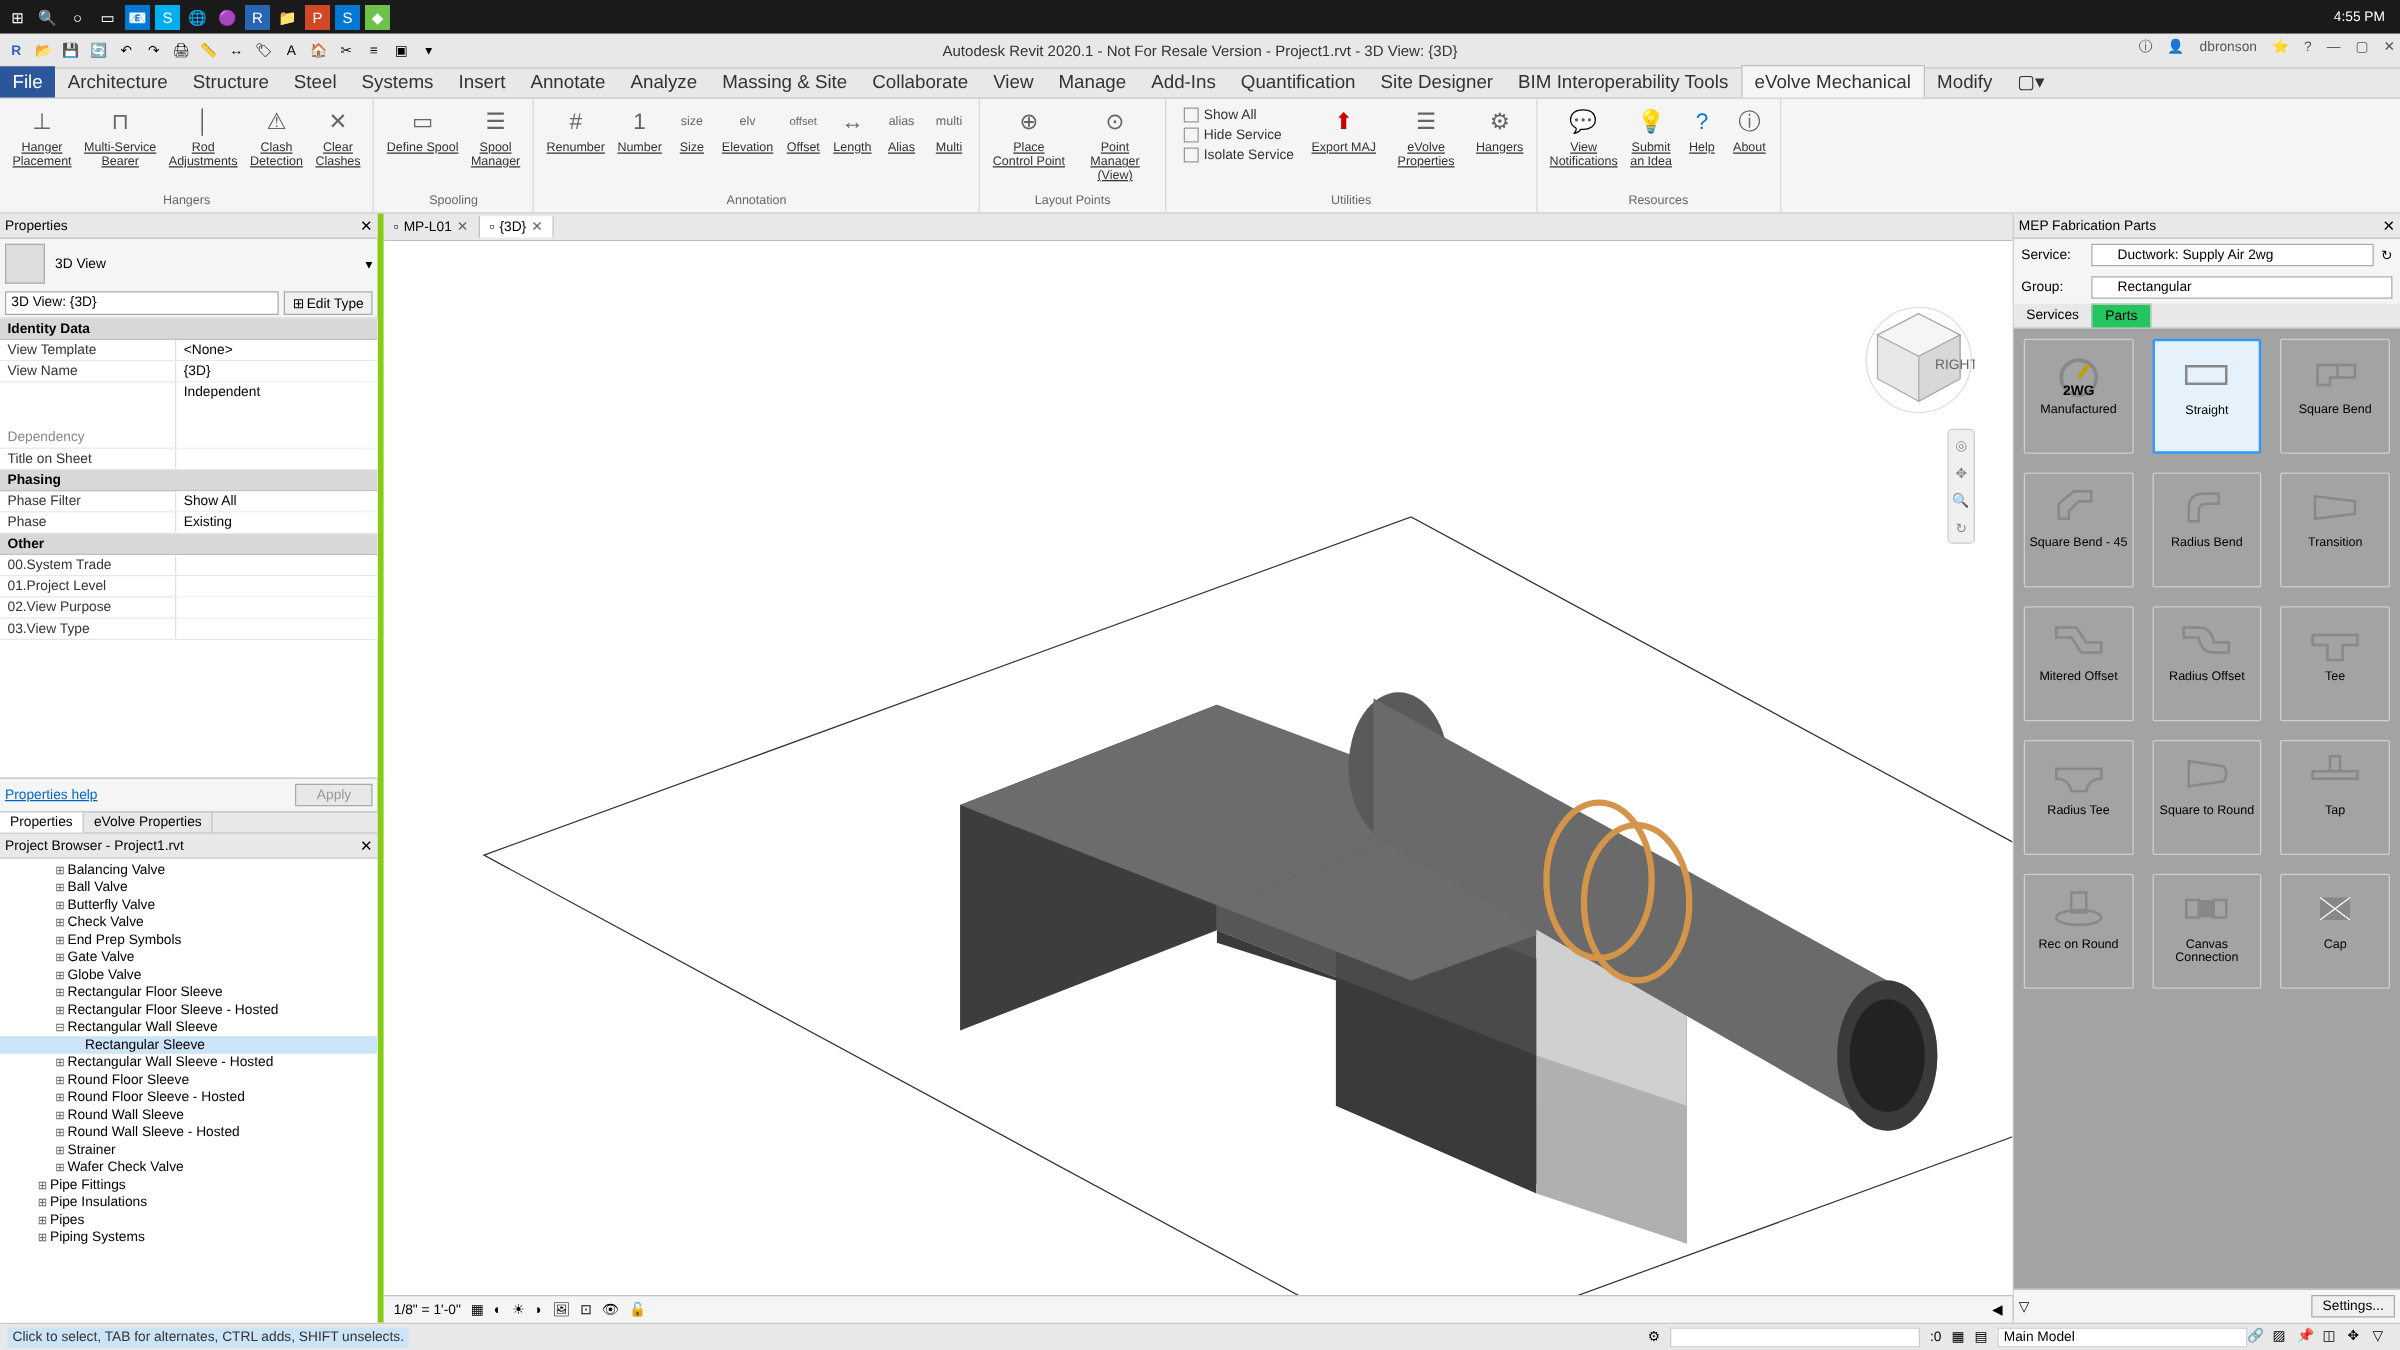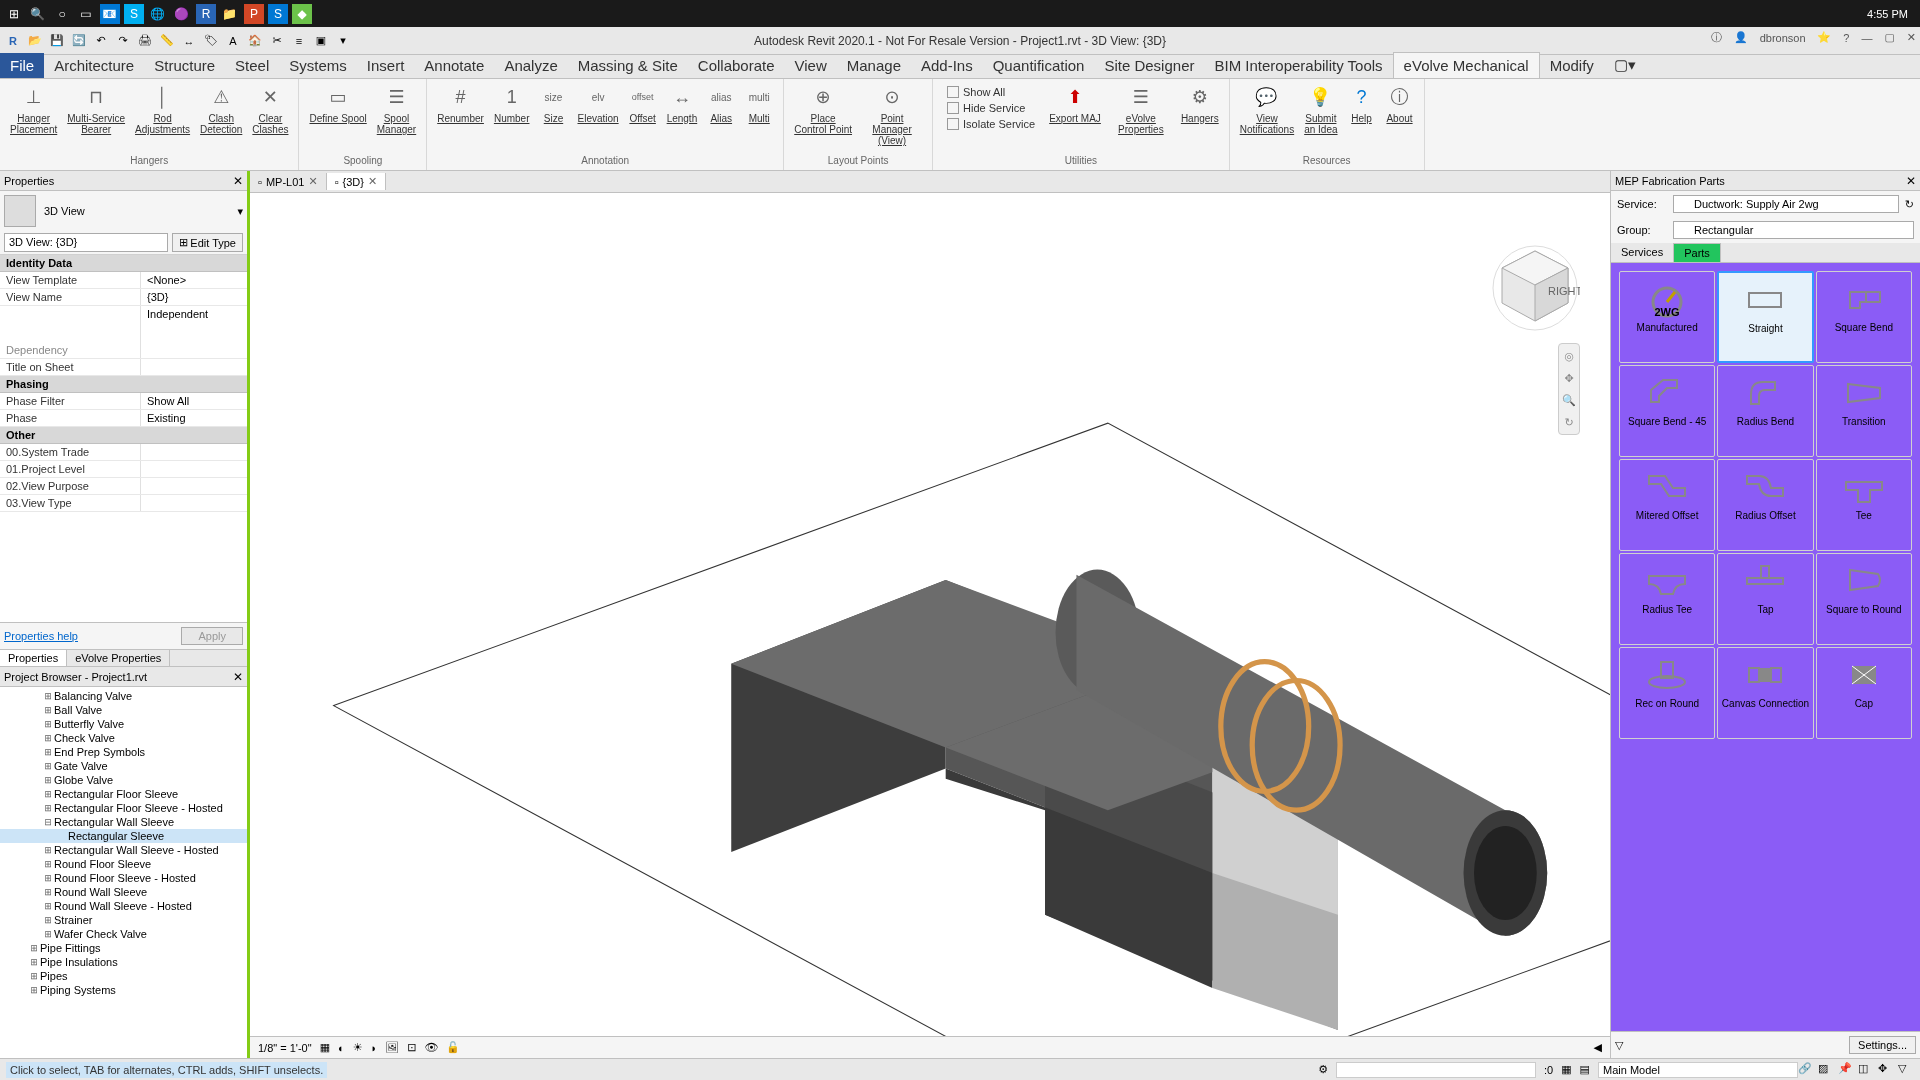--- a/index.html
+++ b/index.html
@@ -34,21 +34,21 @@
 .ribbon-btn { display: flex; flex-direction: column; align-items: center; justify-content: flex-start; padding: 2px 4px; cursor: pointer; min-width: 36px; }
 .ribbon-btn-icon { width: 28px; height: 28px; display: flex; align-items: center; justify-content: center; font-size: 18px; color: #666; margin-bottom: 2px; }
 .ribbon-btn-label { font-size: 10px; text-align: center; line-height: 1.1; color: #333; max-width: 60px; text-decoration: underline; }
 .ribbon-small-btn { display: flex; align-items: center; gap: 4px; padding: 1px 4px; font-size: 10px; color: #333; cursor: pointer; }
 .ribbon-check { width: 12px; height: 12px; border: 1px solid #999; }
 
 
 .main { display: flex; height: calc(1080px - 27px - 28px - 24px - 92px - 22px); }
 
 
-.left-sidebar { width: 250px; display: flex; flex-direction: column; background: #f5f5f5; border-right: 3px solid #84cc16; }
+.left-sidebar { width: 307px; display: flex; flex-direction: column; background: #f5f5f5; border-right: 5px solid #84cc16; }
 .panel-header { height: 20px; background: #e8e8e8; border-bottom: 1px solid #c0c0c0; display: flex; align-items: center; justify-content: space-between; padding: 0 4px; font-size: 11px; }
 .panel-close { cursor: pointer; font-size: 12px; }
 
 .type-selector { display: flex; align-items: center; padding: 4px; gap: 8px; }
 .type-icon { width: 32px; height: 32px; background: #ddd; border: 1px solid #aaa; }
 .type-dropdown { flex: 1; }
 
 .props-top { display: flex; gap: 4px; padding: 2px 4px; border-bottom: 1px solid #d0d0d0; }
 .props-dropdown { flex: 1; border: 1px solid #aaa; padding: 2px 4px; font-size: 11px; background: #fff; }
 .edit-type-btn { padding: 2px 6px; border: 1px solid #aaa; background: #f0f0f0; font-size: 11px; cursor: pointer; display: flex; align-items: center; gap: 2px; }
@@ -91,21 +91,21 @@
 
 
 .right-sidebar { width: 310px; background: #f5f5f5; border-left: 1px solid #c0c0c0; display: flex; flex-direction: column; }
 .fab-row { display: flex; align-items: center; padding: 4px 6px; gap: 6px; }
 .fab-label { width: 50px; font-size: 11px; }
 .fab-select { flex: 1; border: 1px solid #aaa; padding: 2px 20px; font-size: 11px; background: #fff; }
 .fab-tabs { display: flex; border-bottom: 1px solid #c0c0c0; background: #e8e8e8; }
 .fab-tab { padding: 3px 10px; font-size: 11px; cursor: pointer; }
 .fab-tab.active { background: #22c55e; border: 1px solid #c0c0c0; border-bottom: none; }
 
-.parts-grid { flex: 1; display: grid; grid-template-columns: repeat(3, 1fr); gap: 2px; padding: 8px; align-content: start; overflow-y: auto; background: #8b5cf6; }
+.parts-grid { flex: 1; display: grid; grid-template-columns: repeat(3, 1fr); gap: 15px; padding: 8px; align-content: start; overflow-y: auto; background: #a3a3a3; }
 .part-tile { display: flex; flex-direction: column; align-items: center; padding: 6px 2px; border: 1px solid #d0d0d0; border-radius: 2px; cursor: pointer; height: 92px; }
 .part-tile.selected { border: 2px solid #3399ff; background: #e6f2fb; }
 .part-icon { width: 48px; height: 40px; display: flex; align-items: center; justify-content: center; margin-bottom: 4px; }
 .part-label { font-size: 10px; text-align: center; line-height: 1.1; }
 
 .fab-footer { padding: 4px; border-top: 1px solid #c0c0c0; display: flex; justify-content: space-between; align-items: center; }
 .settings-btn { padding: 2px 8px; border: 1px solid #aaa; background: #f0f0f0; font-size: 11px; }
 
 
 .statusbar { height: 22px; background: #e8e8e8; border-top: 1px solid #c0c0c0; display: flex; align-items: center; justify-content: space-between; padding: 0 6px; font-size: 11px; }
@@ -668,32 +668,32 @@
           <div class="part-icon">
             <svg viewBox="0 0 48 40">
               <path d="M6 16 L42 16 L42 24 Q32 24 30 34 L18 34 Q16 24 6 24 Z" fill="none" stroke="#888" stroke-width="2"></path>
             </svg>
           </div>
           <div class="part-label">Radius Tee</div>
         </div>
         <div class="part-tile">
           <div class="part-icon">
             <svg viewBox="0 0 48 40">
+              <path d="M10 10 L38 14 Q42 20 38 26 L10 30 Z" fill="none" stroke="#888" stroke-width="2"></path>
+            </svg>
+          </div>
+          <div class="part-label">Square to Round</div>
+        </div>
+        <div class="part-tile">
+          <div class="part-icon">
+            <svg viewBox="0 0 48 40">
               <path d="M6 18 L42 18 L42 24 L6 24 Z M20 18 L20 6 L28 6 L28 18" fill="none" stroke="#888" stroke-width="2"></path>
             </svg>
           </div>
           <div class="part-label">Tap</div>
-        </div>
-        <div class="part-tile">
-          <div class="part-icon">
-            <svg viewBox="0 0 48 40">
-              <path d="M10 10 L38 14 Q42 20 38 26 L10 30 Z" fill="none" stroke="#888" stroke-width="2"></path>
-            </svg>
-          </div>
-          <div class="part-label">Square to Round</div>
         </div>
         <div class="part-tile">
           <div class="part-icon">
             <svg viewBox="0 0 48 40">
               <ellipse cx="24" cy="28" rx="18" ry="6" fill="none" stroke="#888" stroke-width="2"></ellipse>
               <rect x="18" y="8" width="12" height="16" fill="none" stroke="#888" stroke-width="2"></rect>
             </svg>
           </div>
           <div class="part-label">Rec on Round</div>
         </div>

